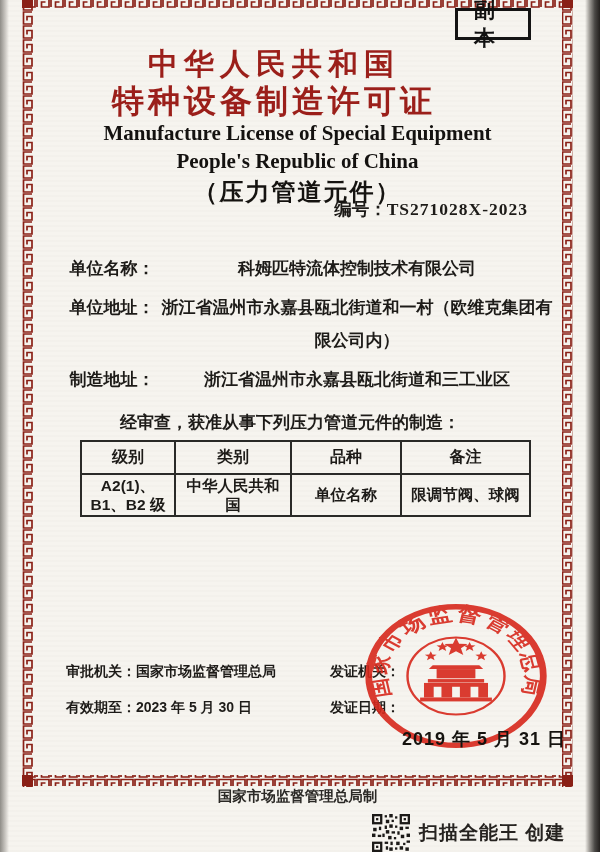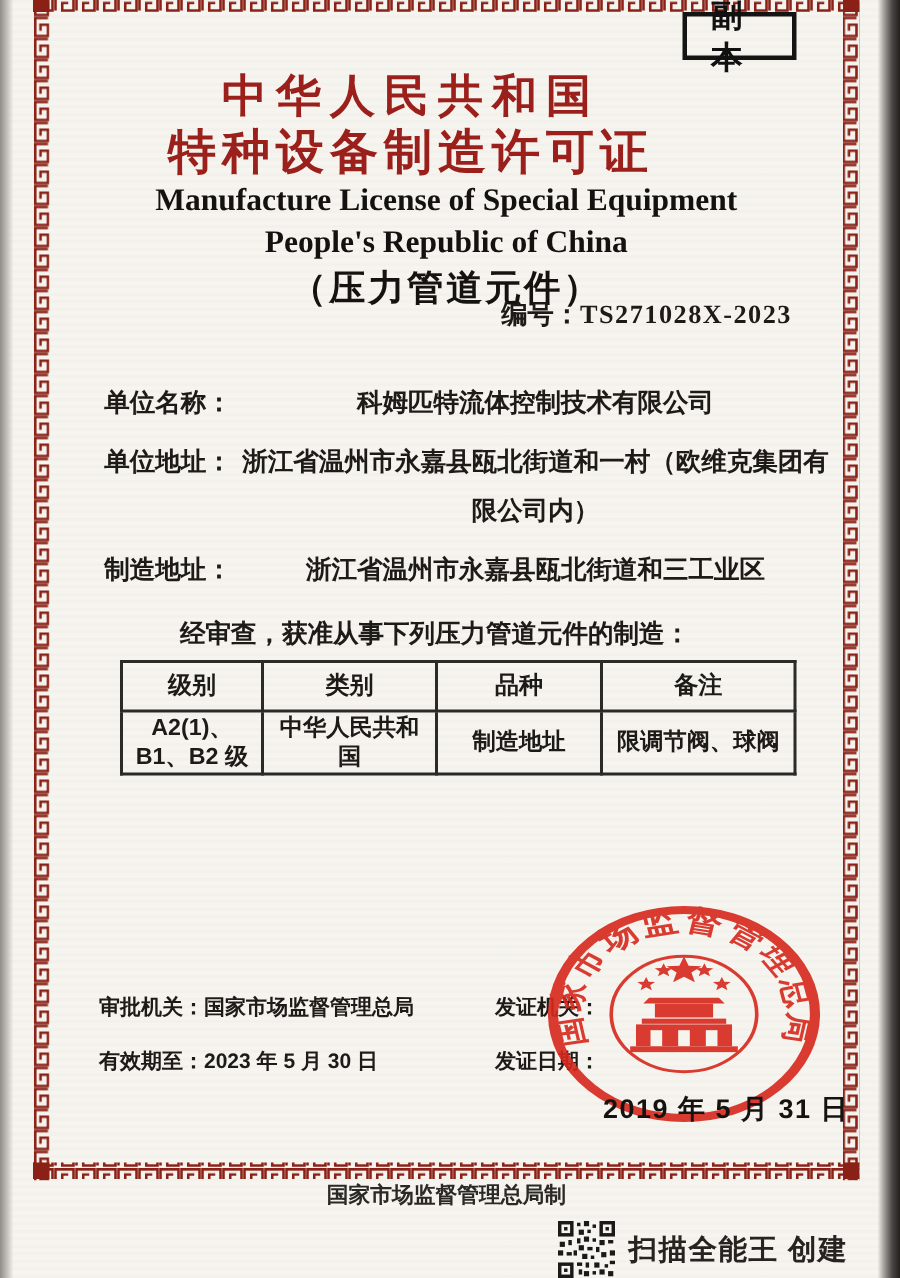--- a/index.html
+++ b/index.html
@@ -122,21 +122,21 @@
     <tbody>
       <tr>
         <th class="c0">级别</th>
         <th class="c1">类别</th>
         <th class="c2">品种</th>
         <th class="c3">备注</th>
       </tr>
       <tr>
         <td>A2(1)、B1、B2 级</td>
         <td>中华人民共和国</td>
-        <td>制造地址</td>
+        <td>单位名称</td>
         <td>限调节阀、球阀</td>
       </tr>
     </tbody>
   </table>
 
   <div class="foot-line fl-approve">
     <span>审批机关：</span><span>国家市场监督管理总局</span>
   </div>
   <div class="foot-line fl-valid">
     <span>有效期至：</span><span>2023 年 5 月 30 日</span>

